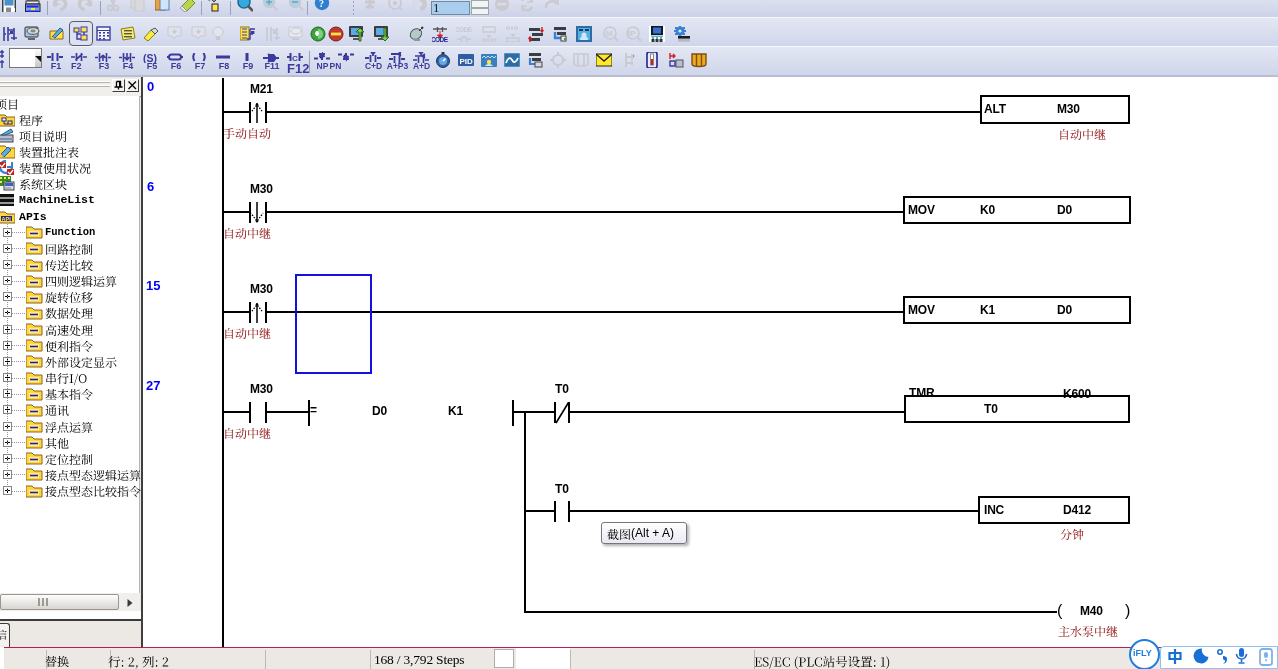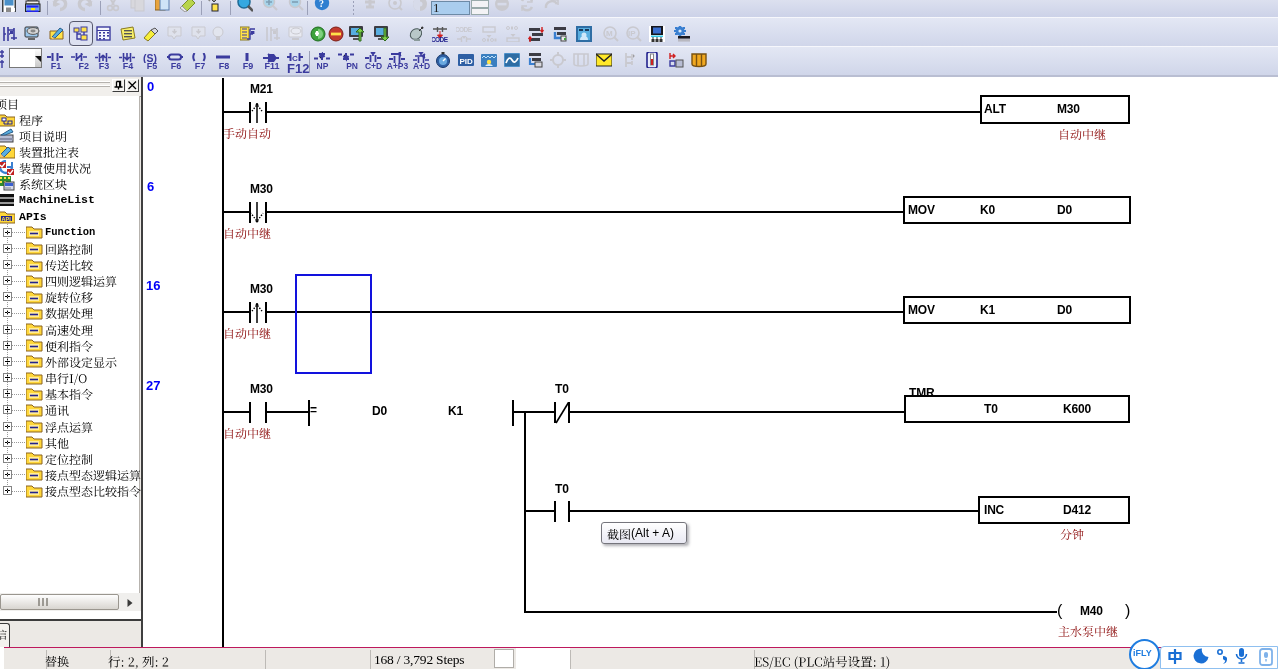--- a/index.html
+++ b/index.html
@@ -337,21 +337,21 @@
       <svg class="ic" style="left:0px;top:3px" width="8" height="18" viewBox="0 0 8 18">
         <path d="M0 2 h4 M0 6 h4 M2 0 v8 M0 12 h4 M2 10 v8" stroke="#3b3b9e" stroke-width="1.4"></path>
       </svg>
       <svg class="ic" style="left:47px;top:6px" width="16" height="10" viewBox="0 0 16 10">
         <path d="M0 4 h4 M12 4 h4 M5.5 0 v8 M10.5 0 v8" stroke="#3b3b9e" stroke-width="2"></path>
       </svg>
       <div class="abs" style="left:47px;top:14px;width:18px;text-align:center;font-size:9px;font-weight:bold;color:#3b3b9e;font-family:'Liberation Sans'">F1</div>
       <svg class="ic" style="left:71px;top:6px" width="16" height="10" viewBox="0 0 16 10">
         <path d="M0 4 h4 M12 4 h4 M5.5 0 v8 M10.5 0 v8 M4.5 7 L11.5 1" stroke="#3b3b9e" stroke-width="1.7"></path>
       </svg>
-      <div class="abs" style="left:71px;top:14px;width:18px;text-align:right;font-size:9px;font-weight:bold;color:#3b3b9e;font-family:'Liberation Sans'">F2</div>
+      <div class="abs" style="left:71px;top:14px;width:18px;text-align:left;font-size:9px;font-weight:bold;color:#3b3b9e;font-family:'Liberation Sans'">F2</div>
       <svg class="ic" style="left:95px;top:6px" width="16" height="10" viewBox="0 0 16 10">
         <path d="M0 4.5 h3 M13 4.5 h3 M4.5 0 v9 M11.5 0 v9 M8 8 v-6 M8 2 l-2.5 3 M8 2 l2.5 3" stroke="#3b3b9e" stroke-width="1.6"></path>
       </svg>
       <div class="abs" style="left:95px;top:14px;width:18px;text-align:center;font-size:9px;font-weight:bold;color:#3b3b9e;font-family:'Liberation Sans'">F3</div>
       <svg class="ic" style="left:119px;top:6px" width="16" height="10" viewBox="0 0 16 10">
         <path d="M0 4.5 h3 M13 4.5 h3 M4.5 0 v9 M11.5 0 v9 M8 0 v6 M8 7 l-2.5 -3 M8 7 l2.5 -3" stroke="#3b3b9e" stroke-width="1.6"></path>
       </svg>
       <div class="abs" style="left:119px;top:14px;width:18px;text-align:center;font-size:9px;font-weight:bold;color:#3b3b9e;font-family:'Liberation Sans'">F4</div>
       <svg class="ic" style="left:143px;top:6px" width="16" height="10" viewBox="0 0 16 10">
         <text x="0" y="9" font-size="10.5" font-weight="bold" fill="#3b3b9e" font-family="Liberation Sans">(S)</text>
@@ -385,21 +385,21 @@
       </svg>
       <div class="abs" style="left:287px;top:14px;width:18px;font-size:13px;font-weight:bold;color:#3b3b9e;font-family:'Liberation Sans'">F12</div>
       <div class="sep3" style="left:309px"></div>
       <svg class="ic" style="left:314px;top:5px" width="16" height="11" viewBox="0 0 16 11">
         <path d="M0 6.5 h4 M12 6.5 h4 M8 8 v-6 l-2.5 3 M8 2 l2.5 3 M5 2 h6" stroke="#3b3b9e" stroke-width="2"></path>
       </svg>
       <div class="abs" style="left:311px;top:14px;width:23px;text-align:center;font-size:8.5px;font-weight:bold;color:#3b3b9e;font-family:'Liberation Sans'">NP</div>
       <svg class="ic" style="left:338px;top:5px" width="16" height="11" viewBox="0 0 16 11">
         <path d="M0 2.5 h4 M12 2.5 h4 M8 1 v6 l-2.5 -3 M8 7 l2.5 -3 M5 7 h6" stroke="#3b3b9e" stroke-width="2"></path>
       </svg>
-      <div class="abs" style="left:335px;top:14px;width:23px;text-align:right;font-size:8.5px;font-weight:bold;color:#3b3b9e;font-family:'Liberation Sans'">PN</div>
+      <div class="abs" style="left:324px;top:14px;width:23px;text-align:center;font-size:8.5px;font-weight:bold;color:#3b3b9e;font-family:'Liberation Sans'">PN</div>
       <svg class="ic" style="left:365px;top:5px" width="16" height="11" viewBox="0 0 16 11">
         <path d="M8 0 v4 M8 2 l-2-2 M8 2 l2-2 M0 6 h4 M12 6 h4 M5.5 3 v7 M10.5 3 v7" stroke="#3b3b9e" stroke-width="1.8"></path>
       </svg>
       <div class="abs" style="left:362px;top:14px;width:23px;text-align:center;font-size:8.5px;font-weight:bold;color:#3b3b9e;font-family:'Liberation Sans'">C+D</div>
       <svg class="ic" style="left:389px;top:5px" width="16" height="11" viewBox="0 0 16 11">
         <path d="M2 2 h10 m0-2 l-3 2 3 2 M0 7 h4 M12 7 h4 M5.5 4 v7 M10.5 4 v7" stroke="#3b3b9e" stroke-width="1.8"></path>
       </svg>
       <div class="abs" style="left:386px;top:14px;width:23px;text-align:center;font-size:8.5px;font-weight:bold;color:#3b3b9e;font-family:'Liberation Sans'">A+P3</div>
       <svg class="ic" style="left:413px;top:5px" width="16" height="11" viewBox="0 0 16 11">
         <path d="M8 0 v4 M8 2 l-2-2 M8 2 l2-2 M2 4 h10 m0-2 l-3 2 3 2 M0 8 h4 M12 8 h4 M5.5 5 v6 M10.5 5 v6" stroke="#3b3b9e" stroke-width="1.6"></path>
@@ -706,21 +706,21 @@
     <div class="abs" style="left:0;top:534px;width:141px;height:8px;background:#fff"></div>
     <div class="abs" style="left:0;top:542px;width:141px;height:2px;background:#3c3c3c"></div>
     <div class="abs" style="left:0;top:544px;width:141px;height:26px;background:#ece9e5"></div>
     <div class="abs" style="left:-8px;top:546px;width:18px;height:24px;background:#f4f2ef;border:1.5px solid #3c3c3c;border-bottom:none;border-radius:0 3px 0 0"></div>
   </div>
 <div id="divider"></div>
 <div id="ladder">
     <div class="abs" style="left:79px;top:1px;width:2px;height:569px;background:#000"></div>
     <div class="sn" style="left:4px;top:2px">0</div>
     <div class="sn" style="left:4px;top:102px">6</div>
-    <div class="sn" style="left:3px;top:201px">16</div>
+    <div class="sn" style="left:3px;top:201px">15</div>
     <div class="sn" style="left:3px;top:301px">27</div>
     <div class="wire" style="left:81px;top:34px;width:26px"></div>
     <div class="wire" style="left:123px;top:34px;width:714px"></div>
     <div class="wire" style="left:81px;top:134px;width:26px"></div>
     <div class="wire" style="left:123px;top:134px;width:637px"></div>
     <div class="wire" style="left:81px;top:234px;width:26px"></div>
     <div class="wire" style="left:123px;top:234px;width:637px"></div>
     <div class="wire" style="left:81px;top:334px;width:26px"></div>
     <div class="wire" style="left:123px;top:334px;width:42px"></div>
     <div class="wire" style="left:371px;top:334px;width:40px"></div>
@@ -775,21 +775,21 @@
     <div class="lm" style="left:841px;top:25px">ALT</div>
     <div class="lm" style="left:914px;top:25px">M30</div>
     <div class="lm" style="left:765px;top:126px">MOV</div>
     <div class="lm" style="left:837px;top:126px">K0</div>
     <div class="lm" style="left:914px;top:126px">D0</div>
     <div class="lm" style="left:765px;top:226px">MOV</div>
     <div class="lm" style="left:837px;top:226px">K1</div>
     <div class="lm" style="left:914px;top:226px">D0</div>
     <div class="lm" style="left:766px;top:309px">TMR</div>
     <div class="lm" style="left:841px;top:325px">T0</div>
-    <div class="lm" style="left:920px;top:325px">K600</div>
+    <div class="lm" style="left:920px;top:310px">K600</div>
     <div class="lm" style="left:841px;top:426px">INC</div>
     <div class="lm" style="left:920px;top:426px">D412</div>
     <div class="lm" style="left:229px;top:327px">D0</div>
     <div class="lm" style="left:305px;top:327px">K1</div>
     <div class="lm" style="left:167px;top:326px">=</div>
     <div class="lm" style="left:937px;top:527px">M40</div>
     <div class="abs" style="left:914px;top:525px;font-family:'Liberation Sans';font-size:16px;font-weight:400;color:#000">(</div>
     <div class="abs" style="left:982px;top:525px;font-family:'Liberation Sans';font-size:16px;font-weight:400;color:#000">)</div>
     <div class="abs" style="left:152px;top:197px;width:77px;height:100px;border:2.5px solid #1212dd"></div>
   </div>

